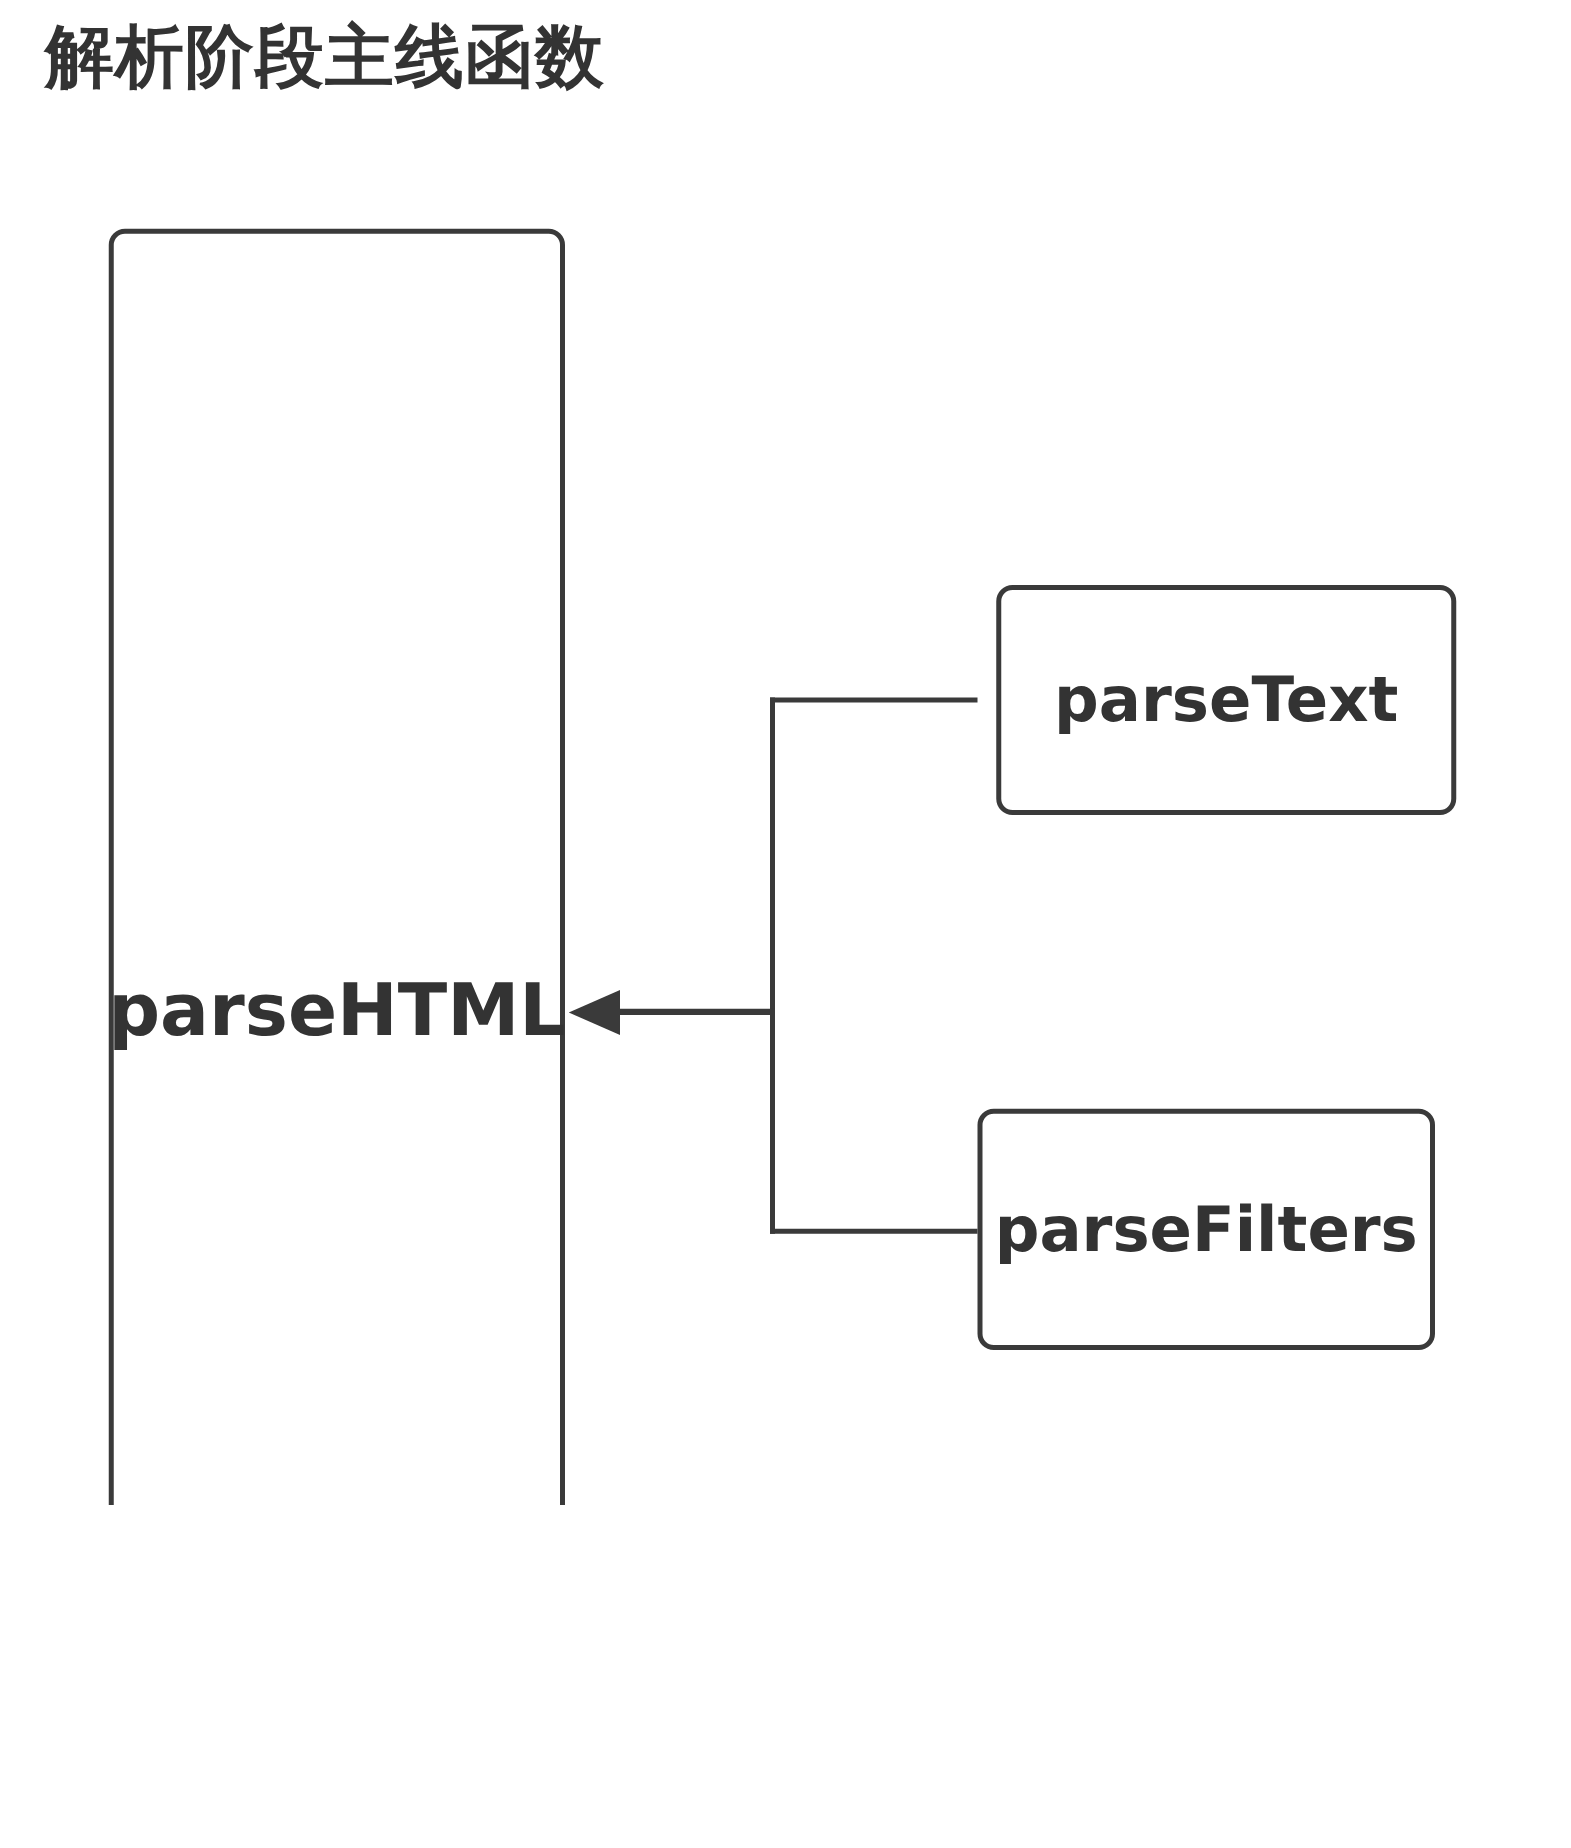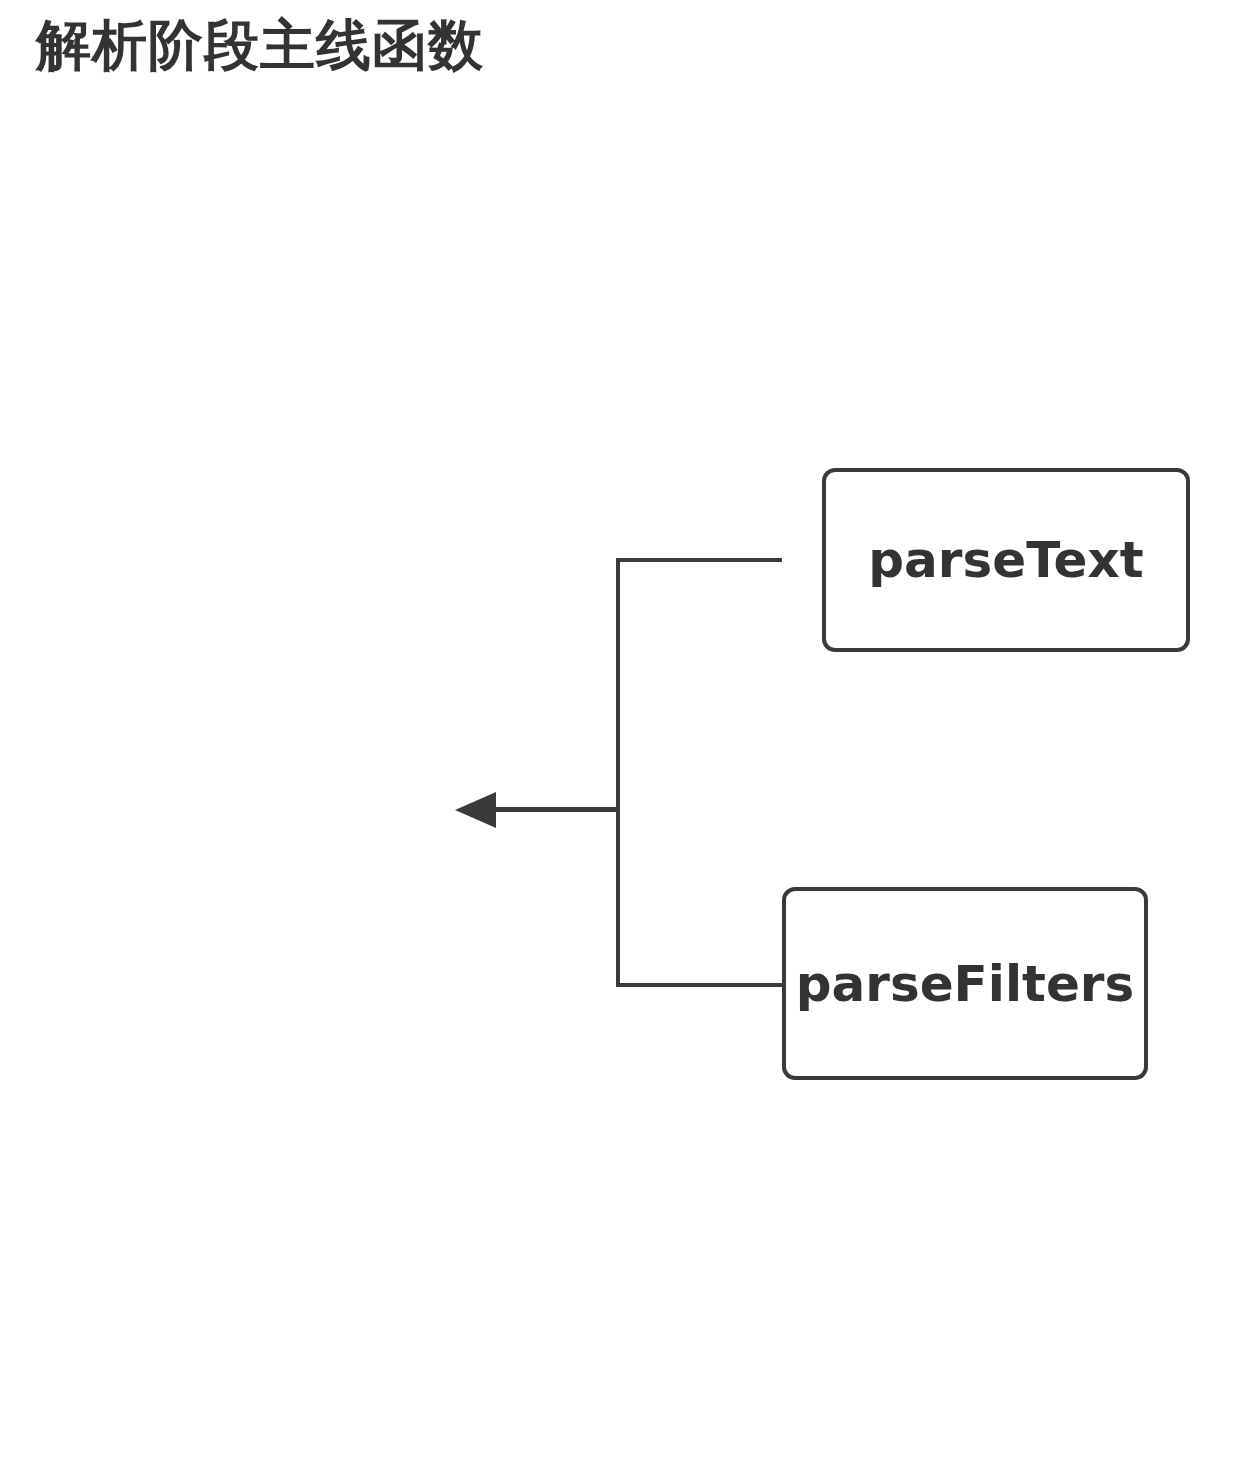--- a/index.html
+++ b/index.html
@@ -48,21 +48,21 @@
     color: #333333;
   }
   .node-parsehtml {
     left: 87px;
     top: 183px;
     width: 365px;
     height: 1250px;
     font-size: 58px;
   }
   .node-parsetext {
-    left: 822px;
+    left: 797px;
     top: 468px;
     width: 368px;
     height: 184px;
     font-size: 50px;
   }
   .node-parsefilters {
     left: 782px;
     top: 887px;
     width: 366px;
     height: 193px;
@@ -118,20 +118,23 @@
 </style>
 </head>
 <body>
 
 <div class="canvas">
 
   <div class="diagram-title">
     <div class="title-line1">解析阶段主线函数</div>
   </div>
 
+  <div class="node node-parsehtml">
+    <span>parseHTML</span>
+  </div>
 
   <div class="node node-parsetext">
     <span>parseText</span>
   </div>
 
   <div class="node node-parsefilters">
     <span>parseFilters</span>
   </div>
 
   <div class="edge edge-top-horizontal"></div>

